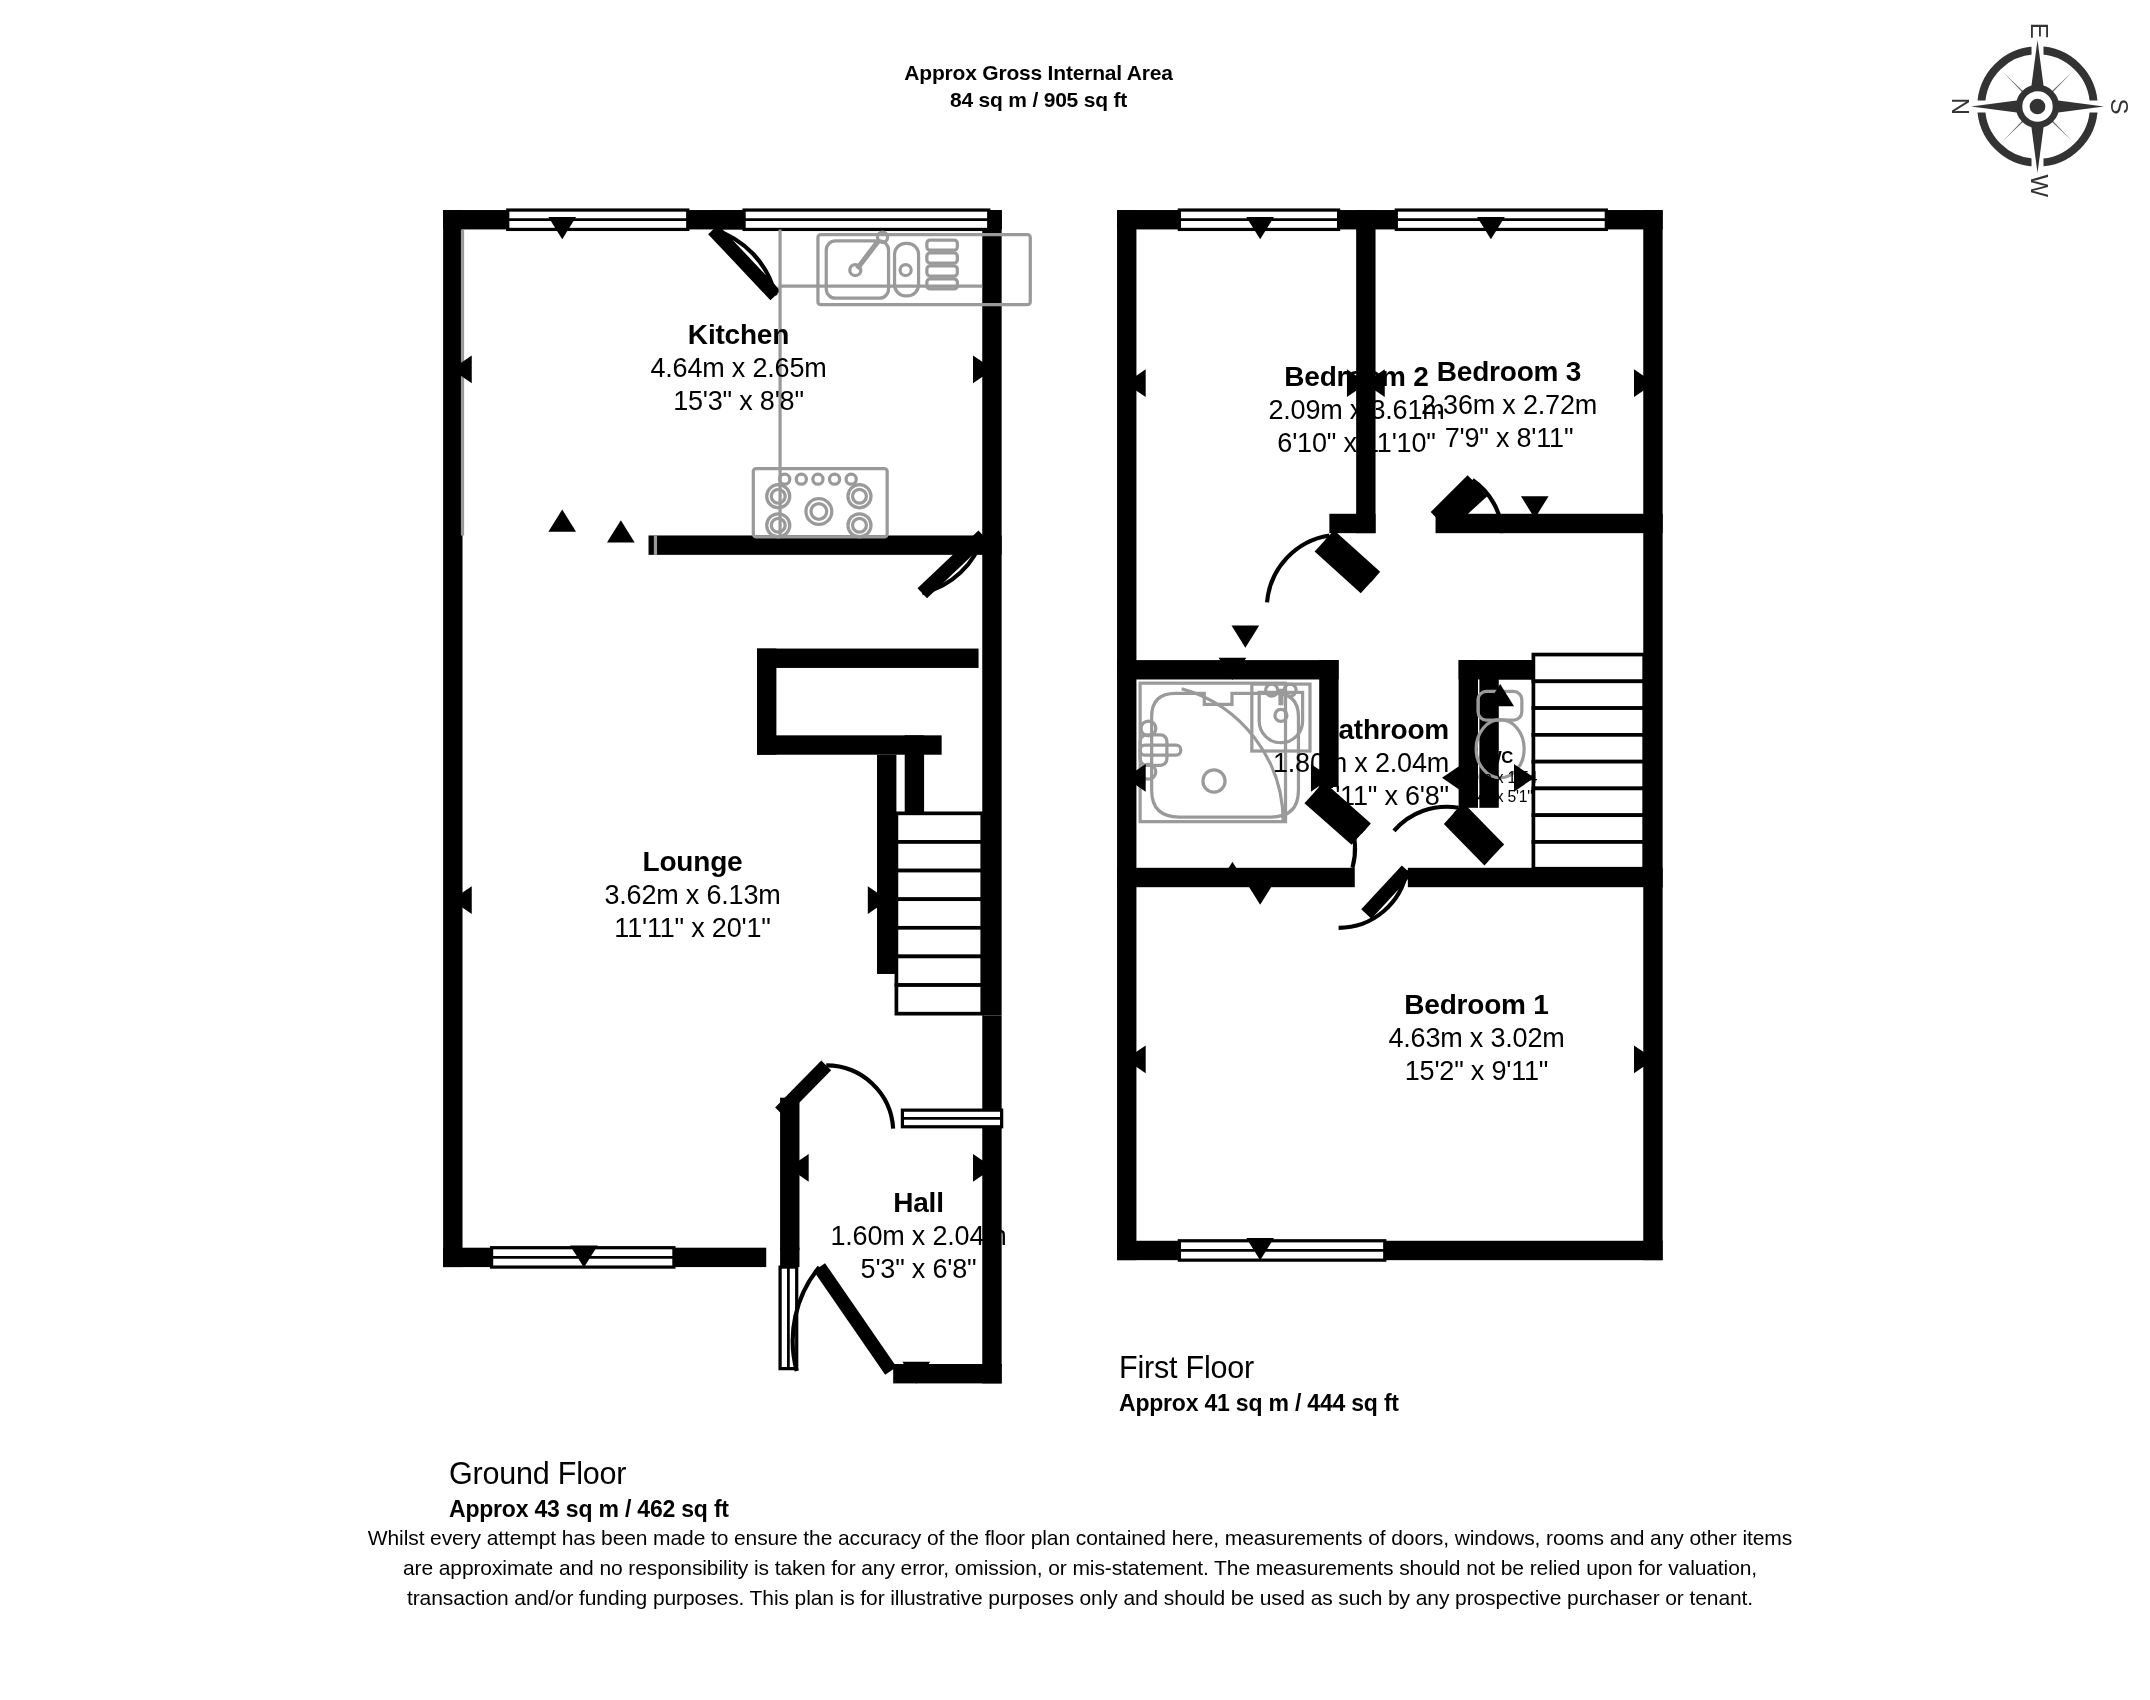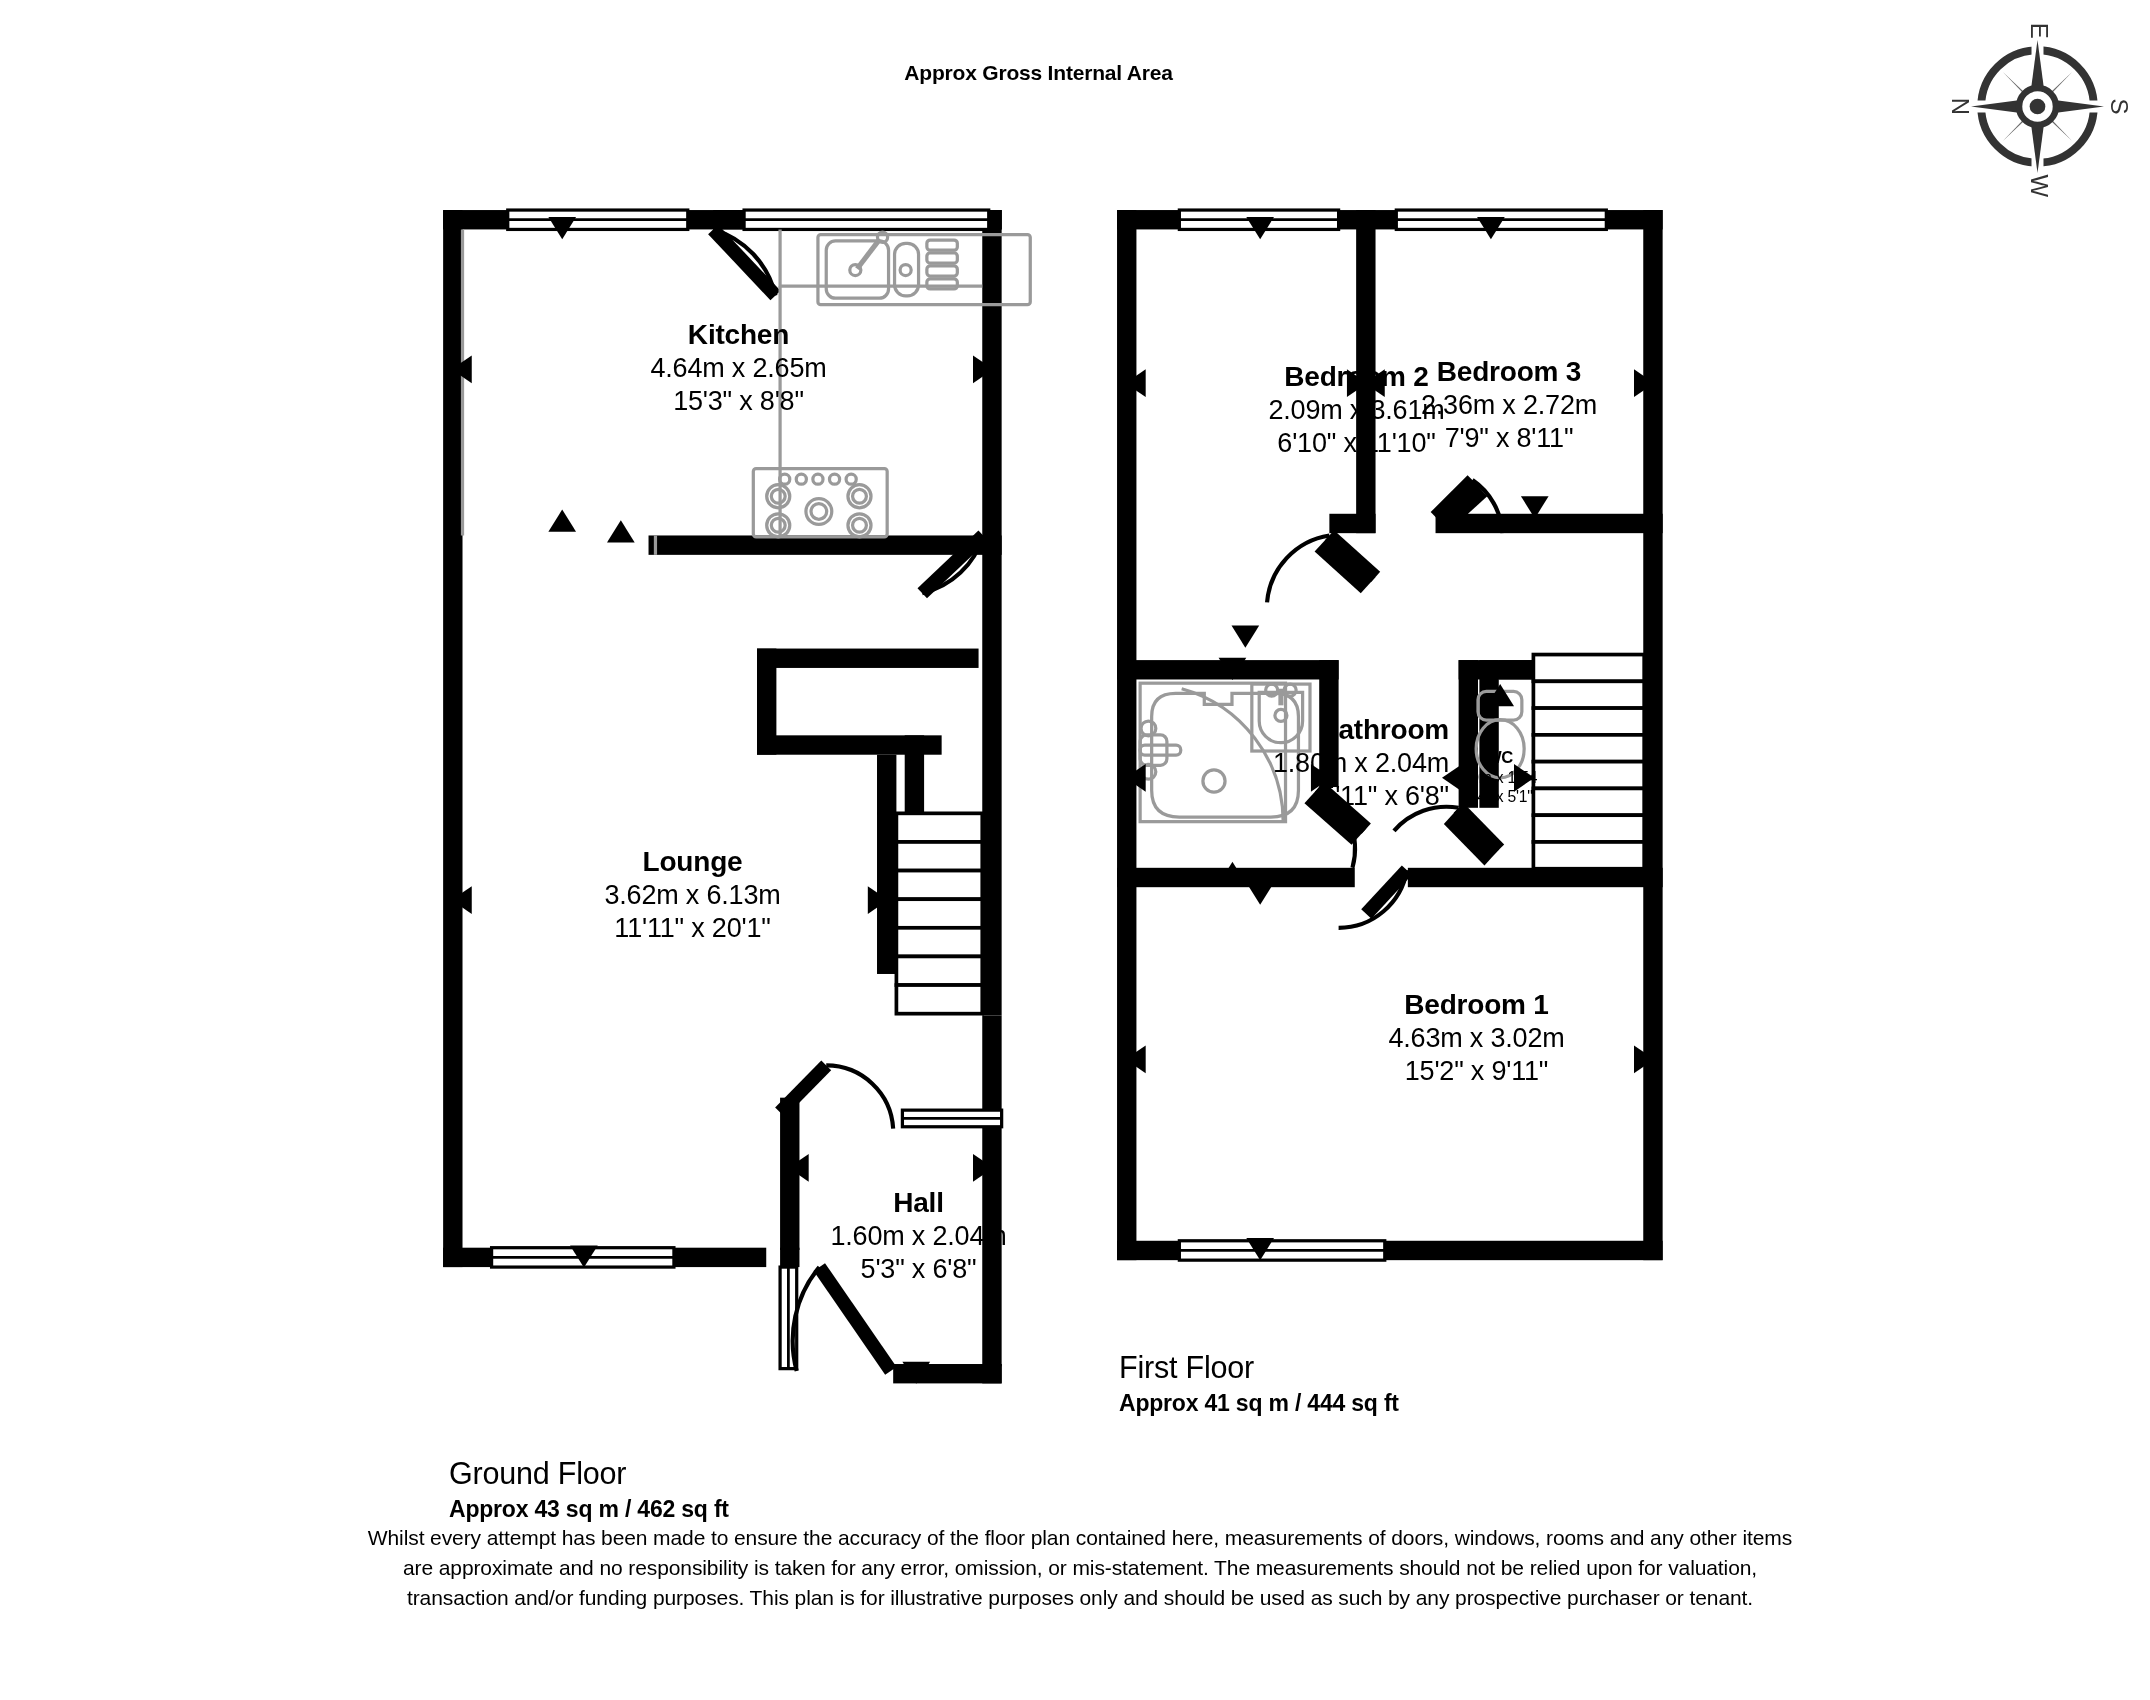--- a/index.html
+++ b/index.html
@@ -93,20 +93,21 @@
     font-size: 21px;
     line-height: 1.42;
     letter-spacing: -0.1px;
   }
 </style>
 </head>
 <body>
 
 <div id="header-block">
   <div class="hdr-line">Approx Gross Internal Area</div>
+  <div class="hdr-line">84 sq m / 905 sq ft</div>
 </div>
 
 <div id="compass">
   <svg viewBox="0 0 440 440" width="203" height="203">
 
     <g fill="none" stroke="#333333" stroke-width="17">
       <path d="M 220 98 A 122 122 0 0 1 342 220"></path>
       <path d="M 342 220 A 122 122 0 0 1 220 342"></path>
       <path d="M 220 342 A 122 122 0 0 1 98 220"></path>
       <path d="M 98 220 A 122 122 0 0 1 220 98"></path>

